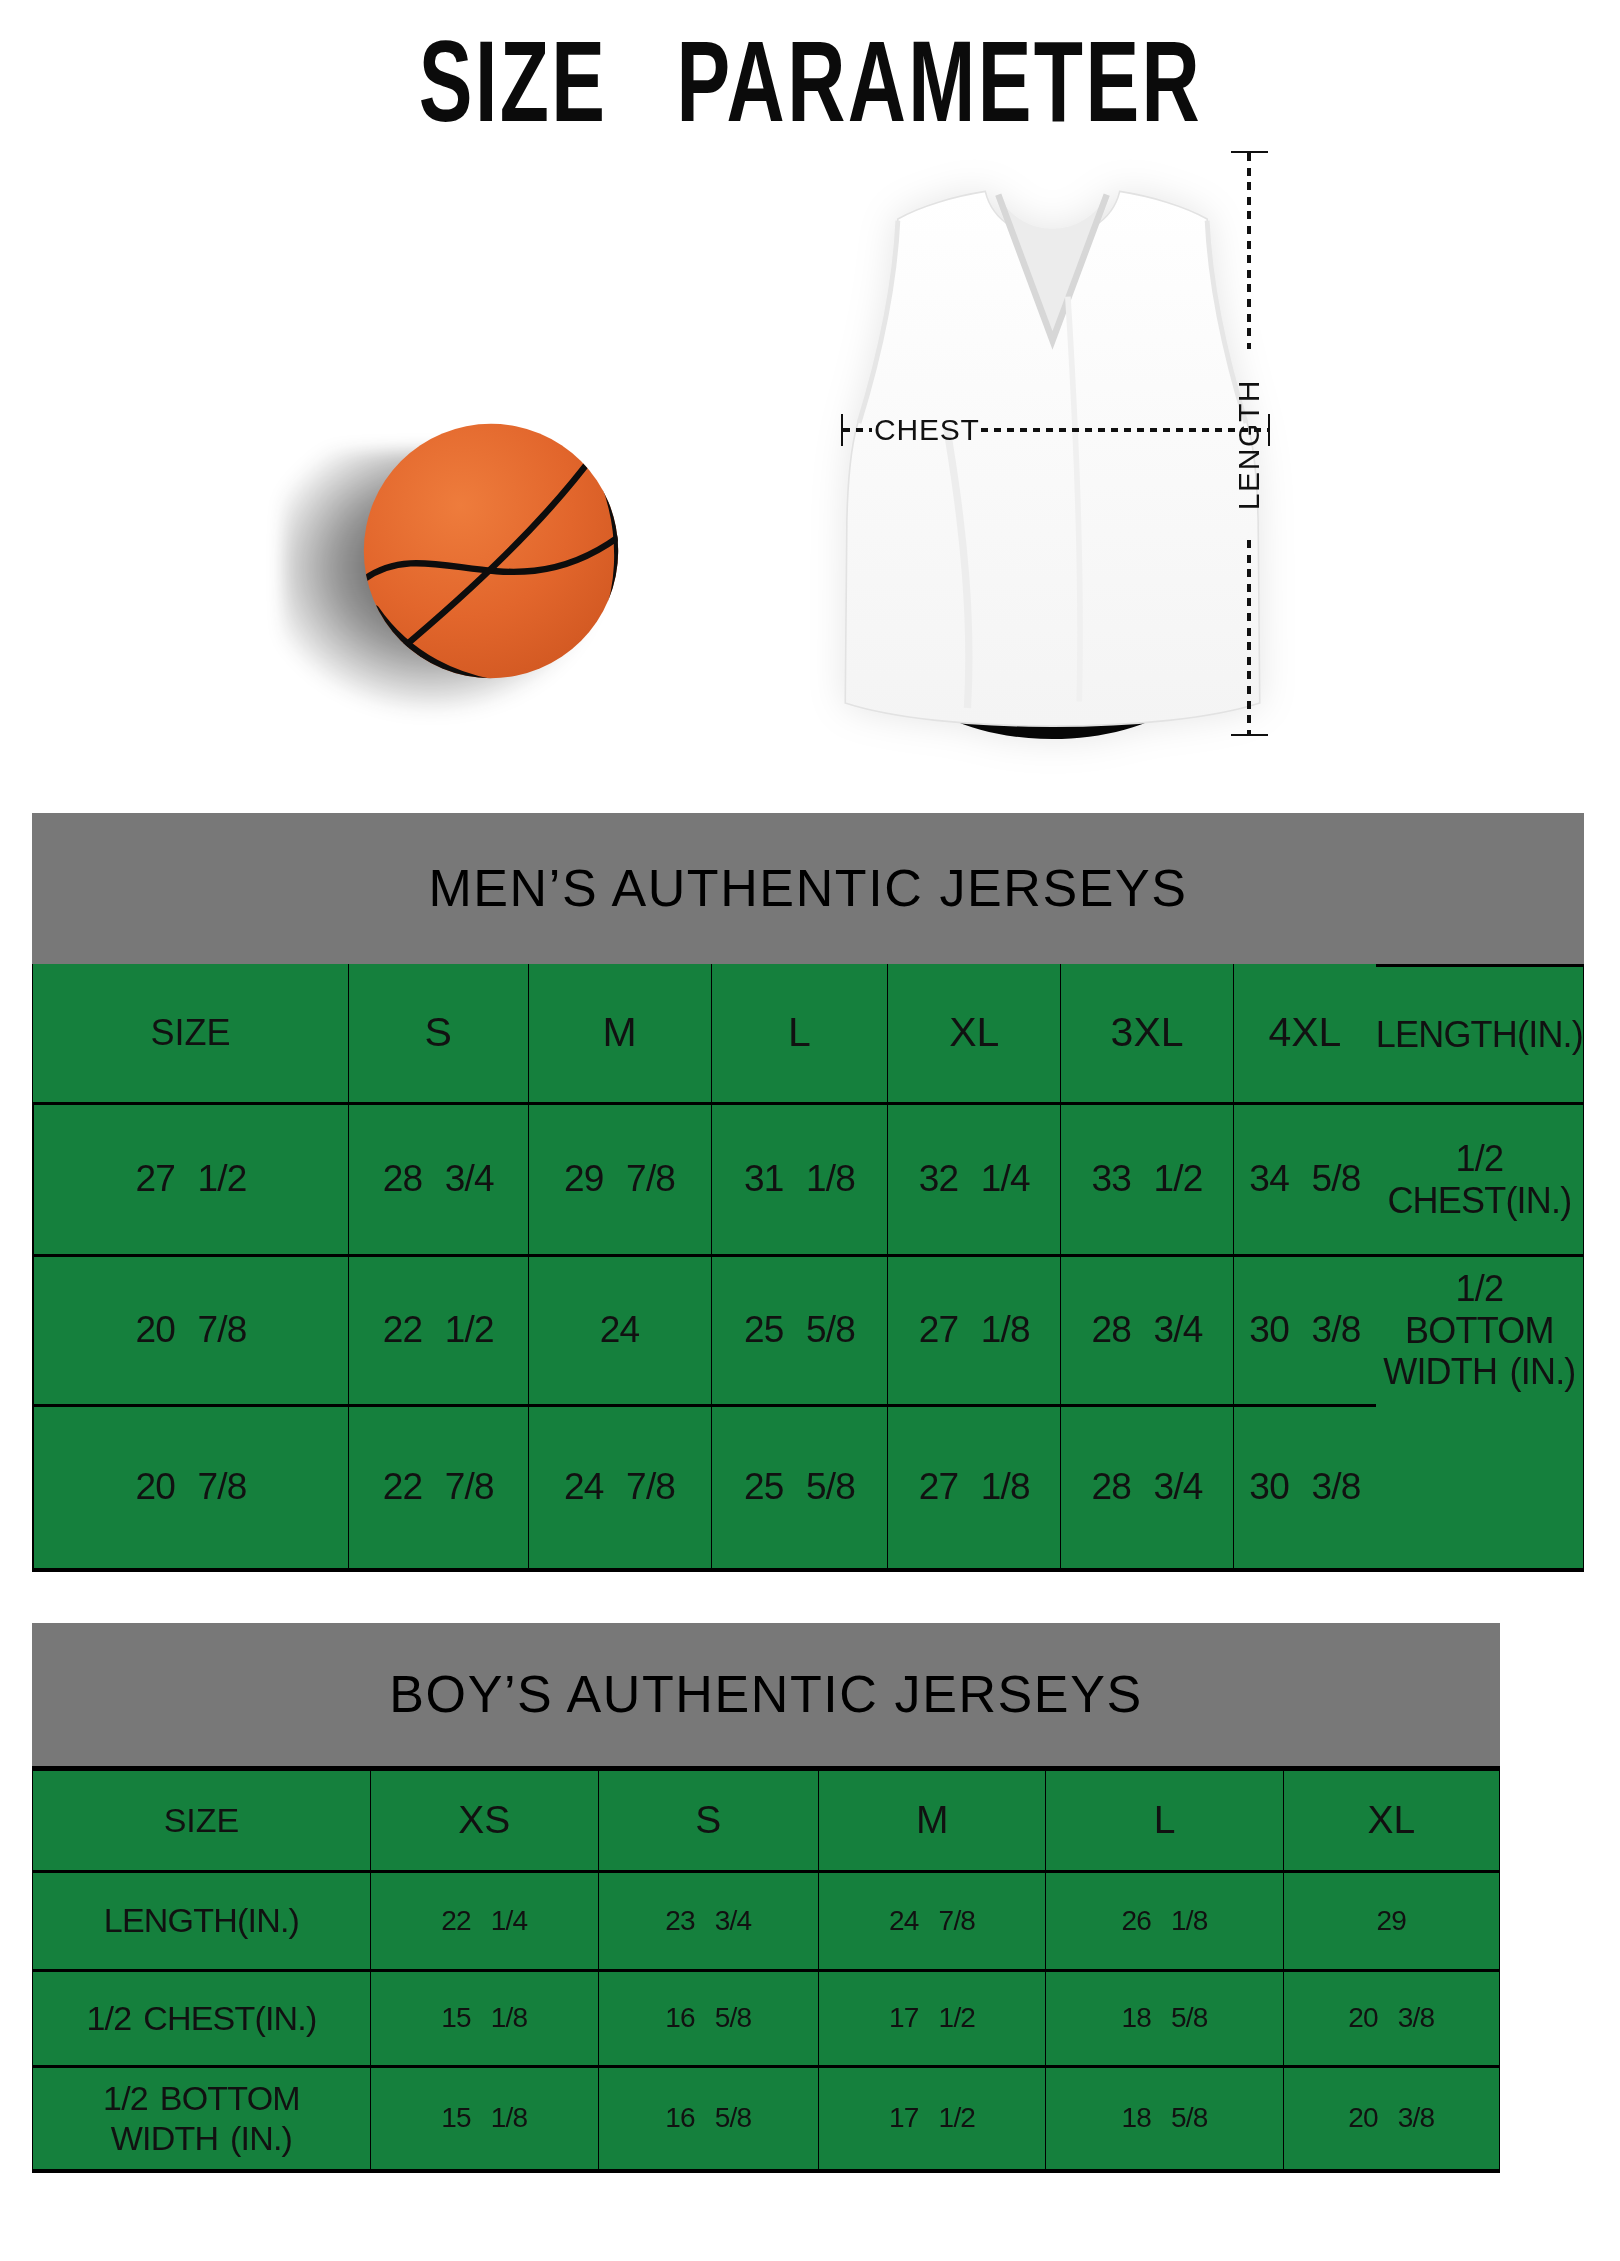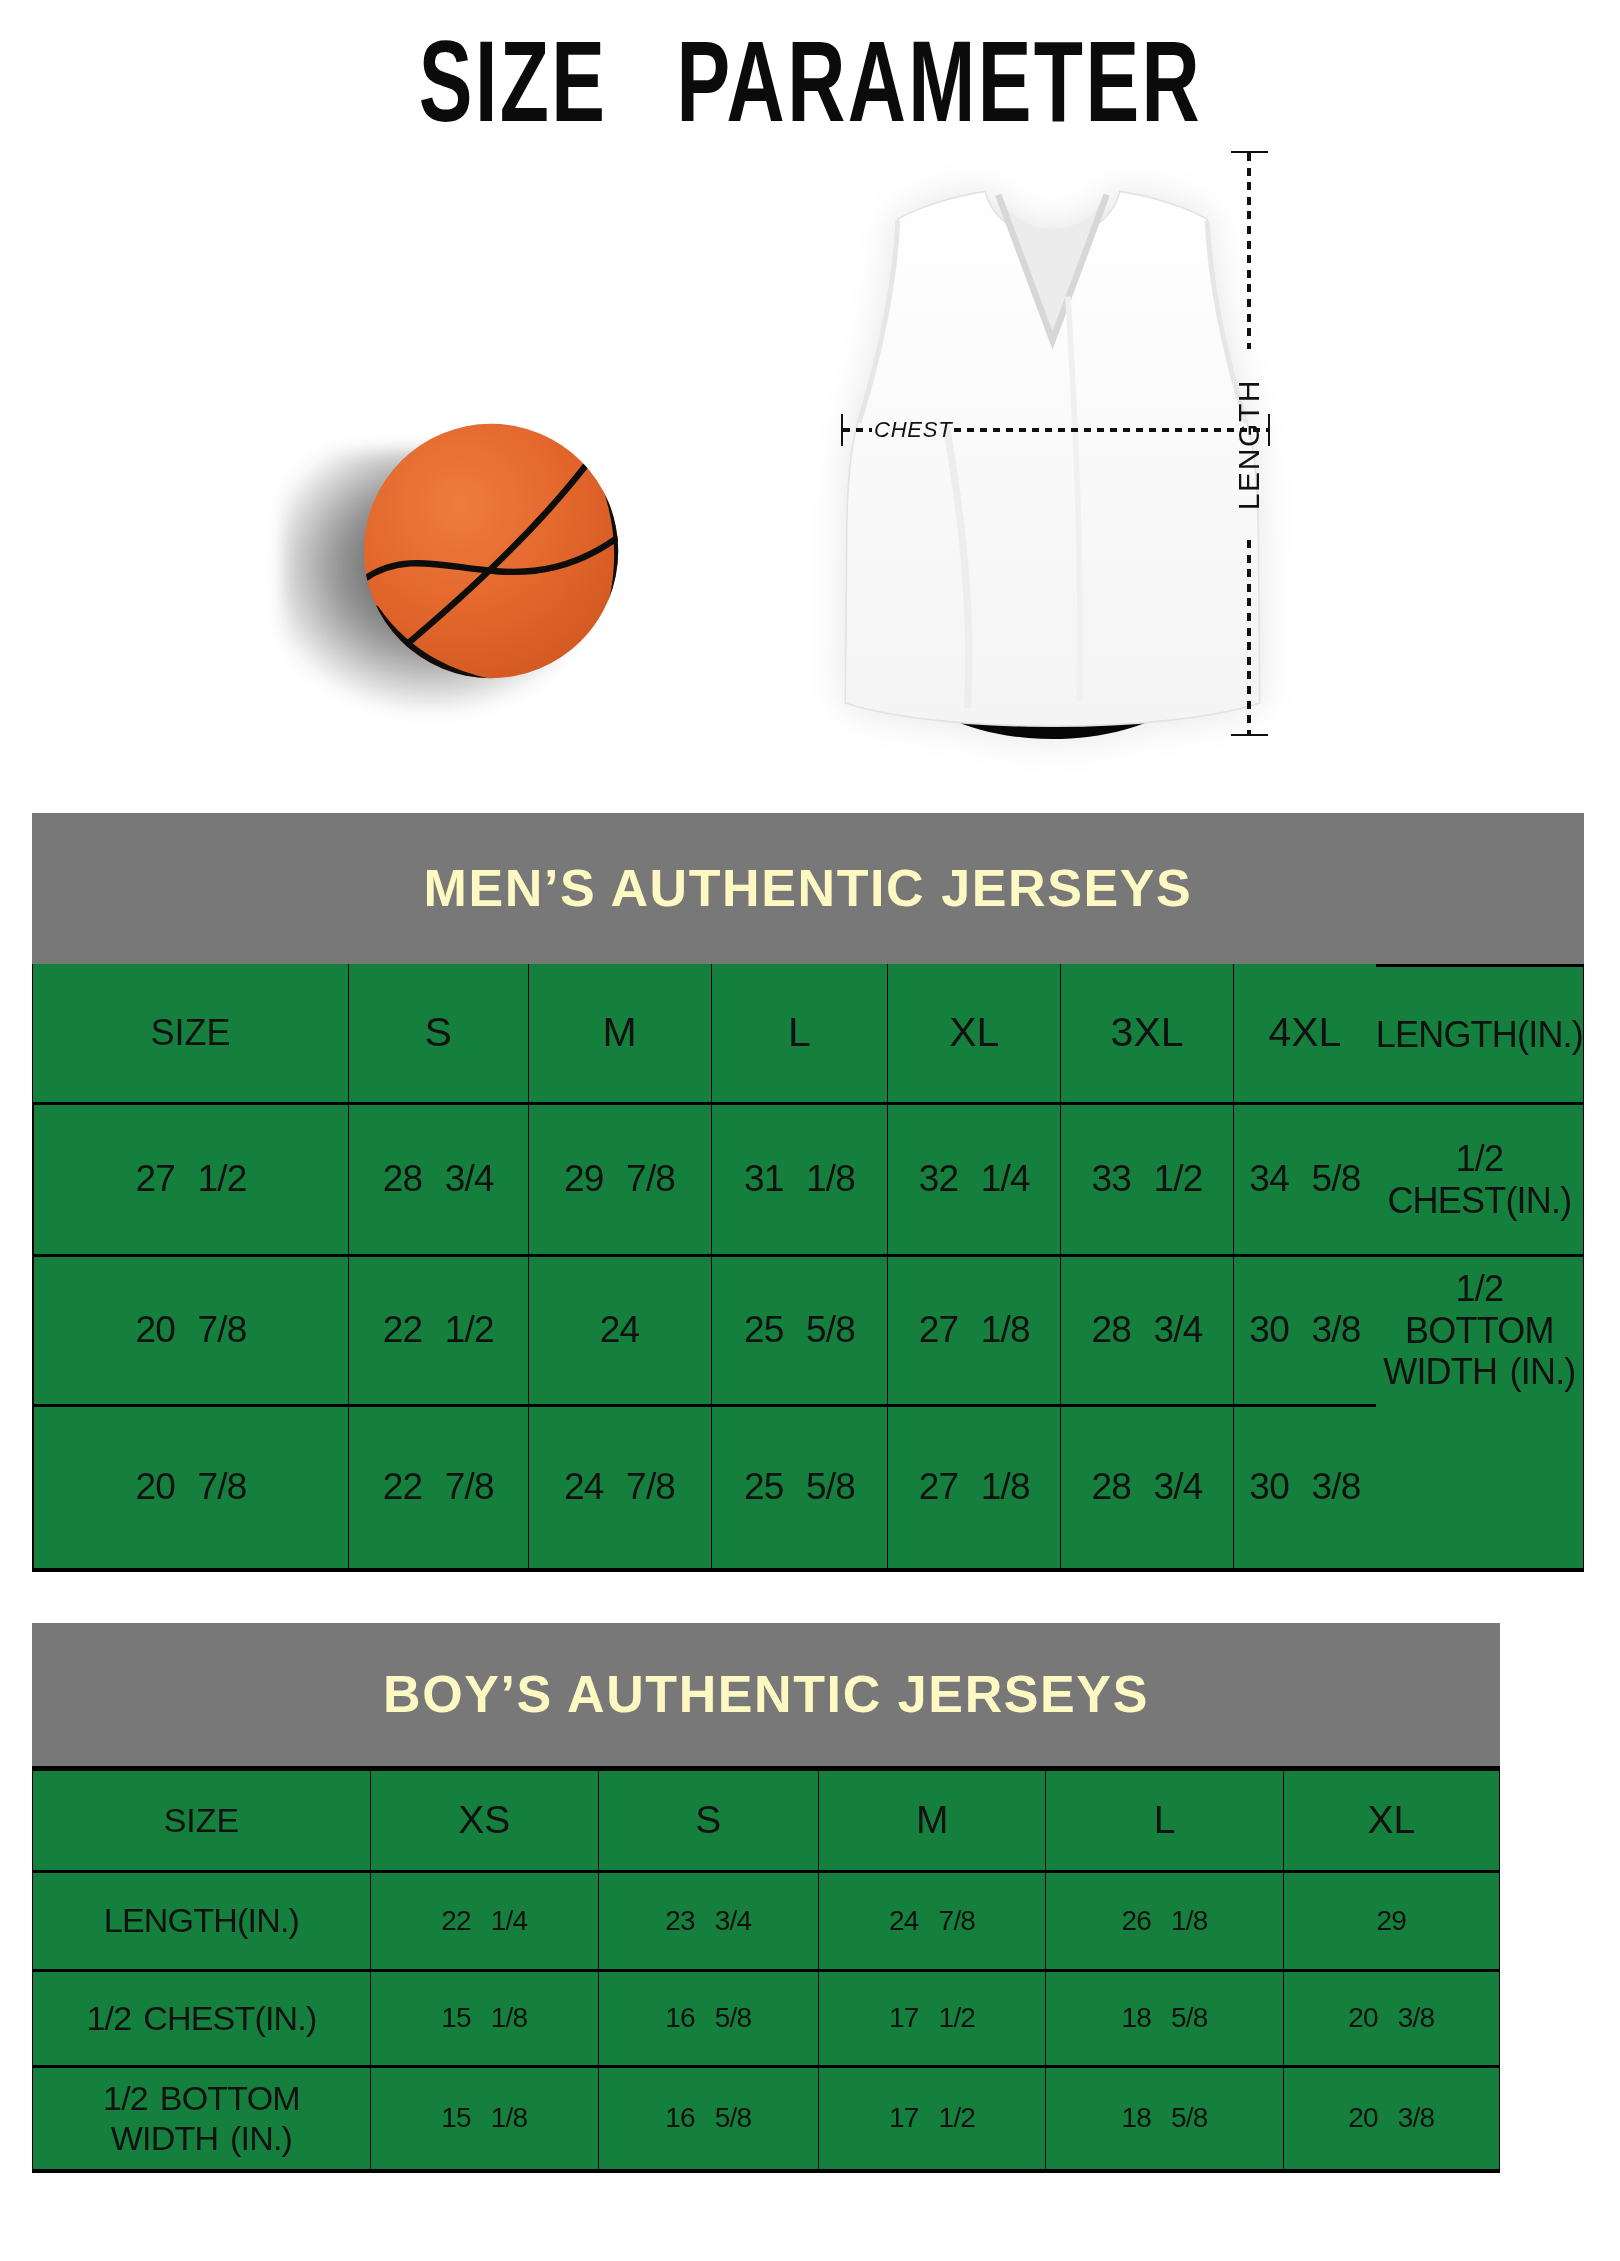--- a/index.html
+++ b/index.html
@@ -20,39 +20,39 @@
     filter:blur(8px);
   }
   .basketball{position:absolute;left:355px;top:415px;width:272px;height:272px;}
   .jersey{position:absolute;left:825px;top:183px;width:455px;height:569px;filter:drop-shadow(0 0 18px rgba(0,0,0,.10));}
   
   .chest-anno{position:absolute;left:841px;top:412px;width:429px;height:36px;display:flex;align-items:center;}
   .tick-v{width:2.4px;height:32px;background:#101010;flex:0 0 2.4px;}
   .dash-h{height:3.2px;background:repeating-linear-gradient(90deg,#101010 0 7.3px,transparent 7.3px 13px);}
   .dash-h.short{flex:0 0 29px;}
   .dash-h.long{flex:1;}
-  .chest-text{font-size:22px;letter-spacing:0.8px;padding:0 1.6px;white-space:nowrap;font-style:italic;}
+  .chest-text{font-size:30px;letter-spacing:0.8px;padding:0 1.6px;white-space:nowrap;}
   
   .length-anno{position:absolute;left:1228px;top:151px;width:42px;height:585px;display:flex;flex-direction:column;align-items:center;}
   .tick-h{height:2.4px;width:37px;background:#101010;flex:0 0 2.4px;}
   .dash-v{width:3.2px;background:repeating-linear-gradient(180deg,#101010 0 8px,transparent 8px 14.6px);}
   .dash-v.top{flex:0 0 196px;}
   .dash-v.bottom{flex:0 0 194px;}
   .length-text{
     flex:1;display:flex;align-items:center;justify-content:center;
     writing-mode:vertical-rl;transform:rotate(180deg);
     font-size:30px;letter-spacing:1.6px;white-space:nowrap;
   }
   
   .size-table{position:absolute;left:32px;}
   .size-table.men{top:813px;width:1552px;}
   .size-table.boys{top:1623px;width:1468px;border-radius:12px;}
   .table-bar{
-    background:#787878;color:#fef9c3;text-align:center;
-    font-size:52px;letter-spacing:1.6px;font-weight:700;white-space:nowrap;
+    background:#787878;color:#000000;text-align:center;
+    font-size:52px;letter-spacing:1.6px;font-weight:400;white-space:nowrap;
   }
   .men .table-bar{height:151px;line-height:151px;}
   .boys .table-bar{height:143px;line-height:143px;border-bottom:5.7px solid #000;}
   .grid{display:grid;border-left:1.6px solid #000;border-right:1.6px solid #000;border-bottom:4.9px solid #000;background:#15803d;}
   .grid-men{grid-template-columns:408fr 233fr 237fr 229fr 224fr 224fr 185fr 172fr;grid-template-rows:138px 152px 150px 164px;}
   .grid-boys{grid-template-columns:416fr 281fr 272fr 281fr 293fr 267fr;grid-template-rows:99px 99px 96px 104px;}
   .cell{
     display:flex;align-items:center;justify-content:center;text-align:center;
     border-left:1.6px solid #000;border-top:3.2px solid #000;
     letter-spacing:-0.8px;white-space:pre-line;line-height:1.15;

